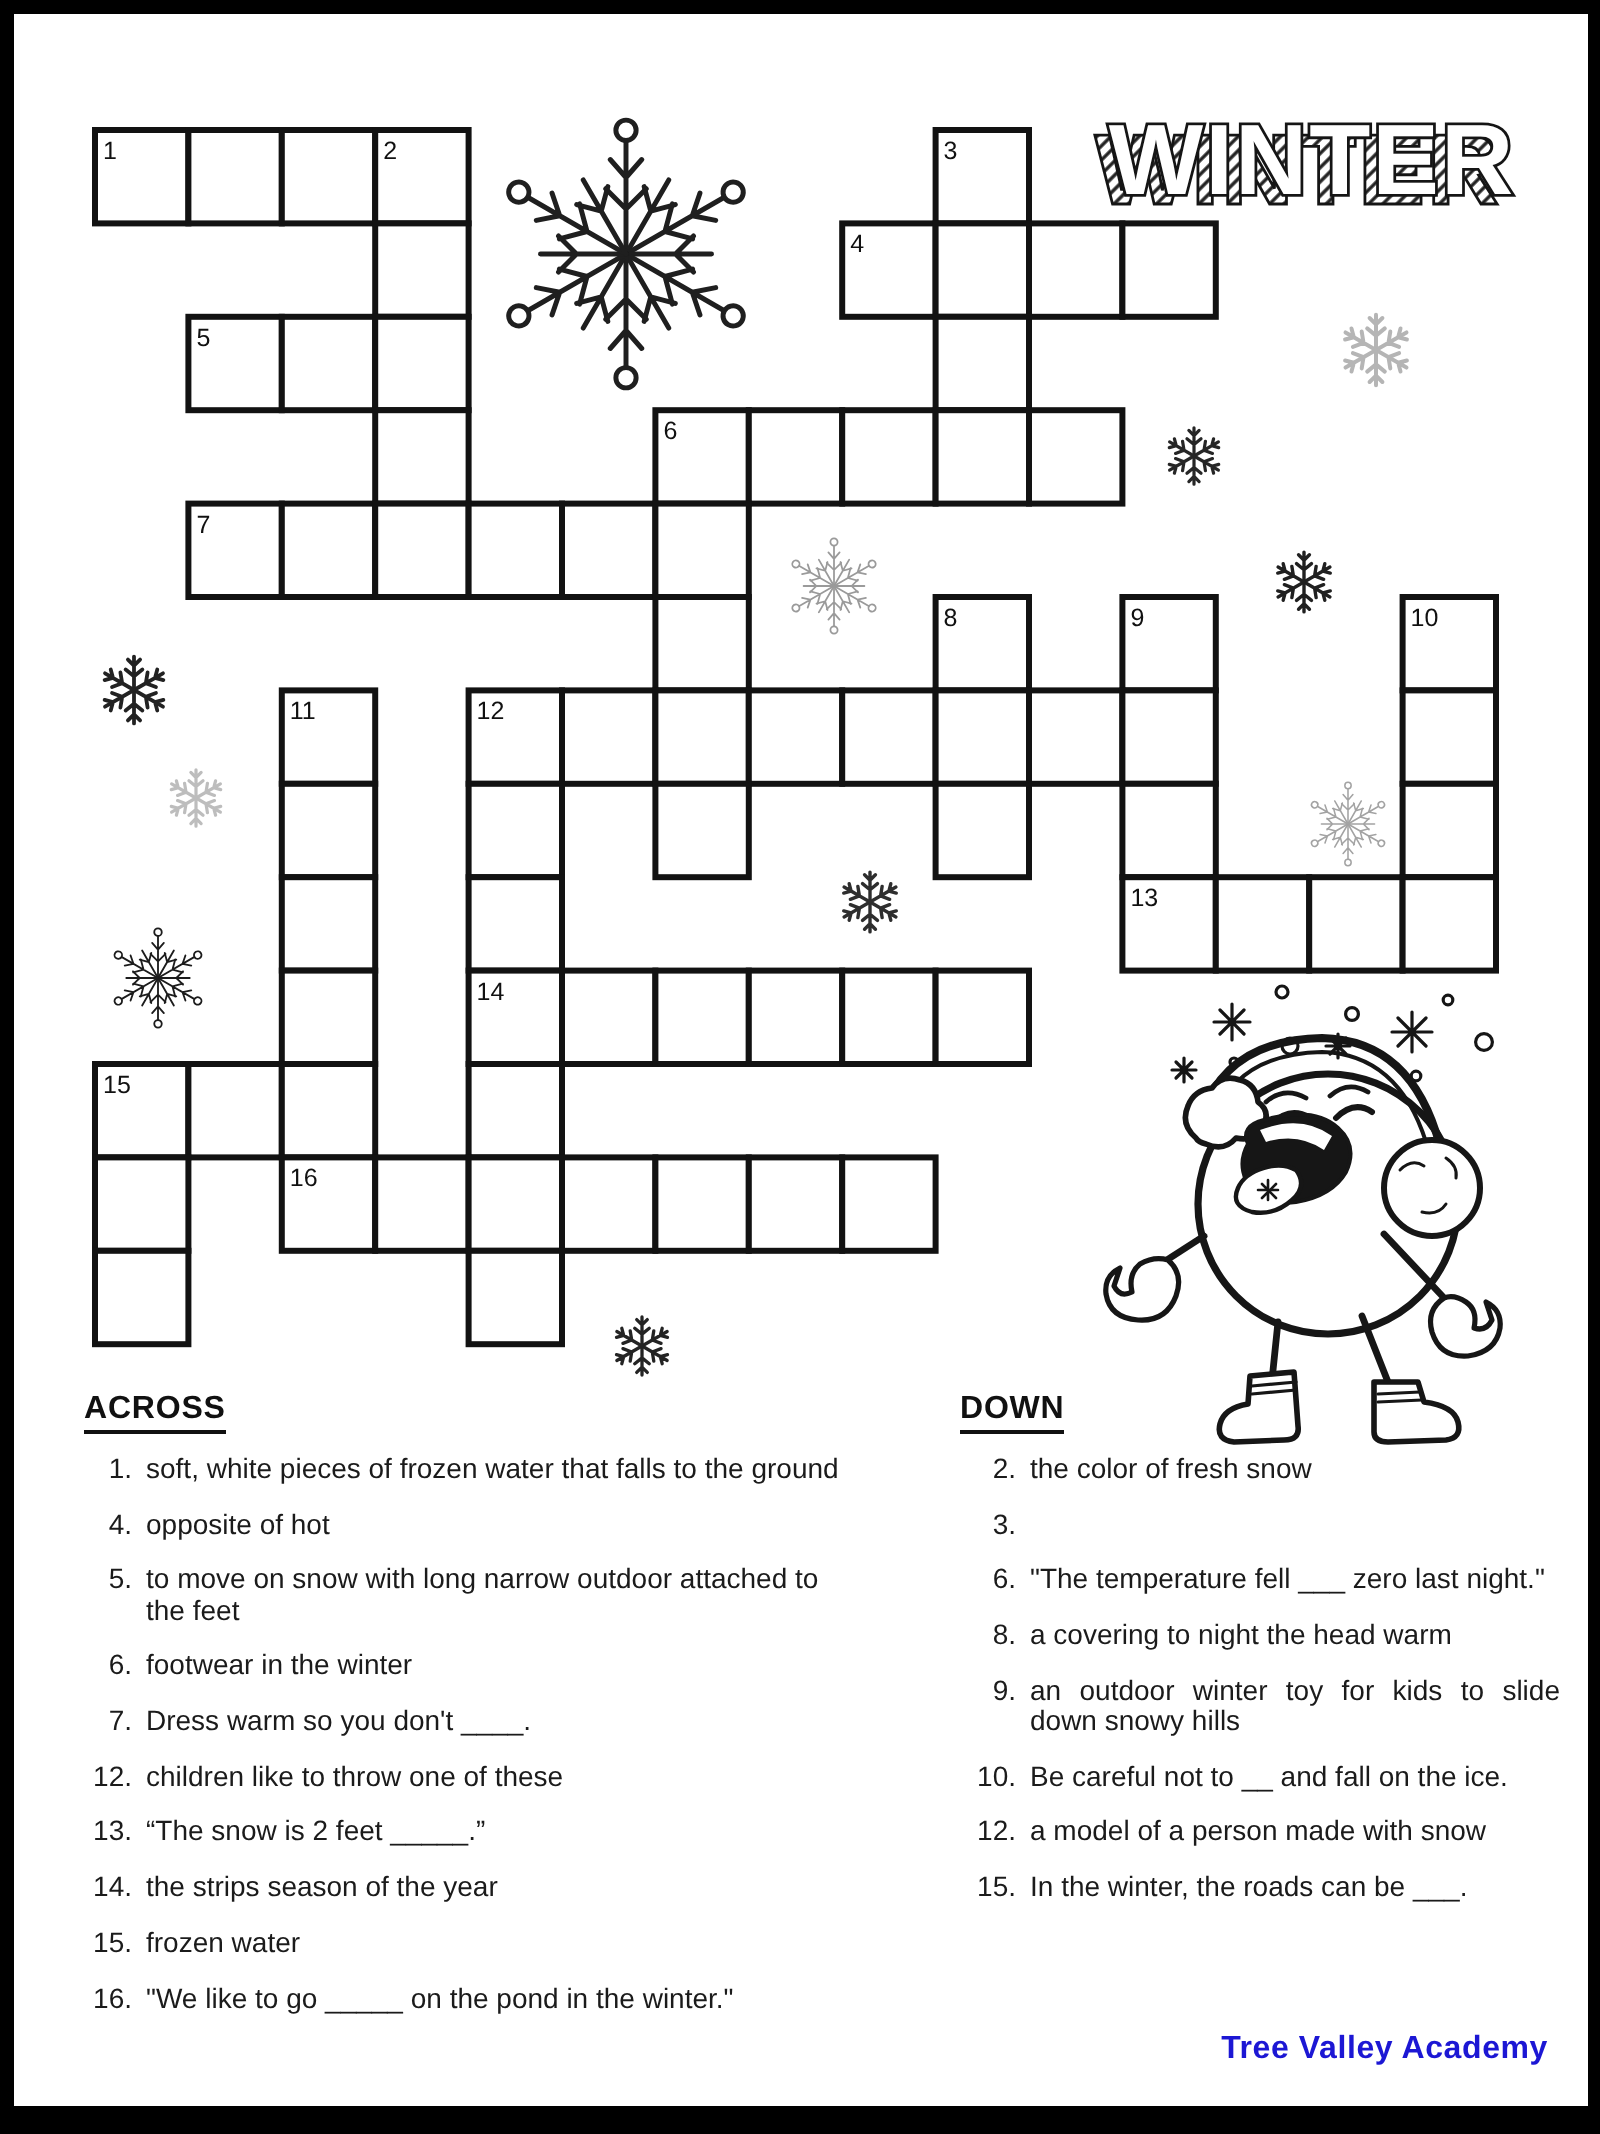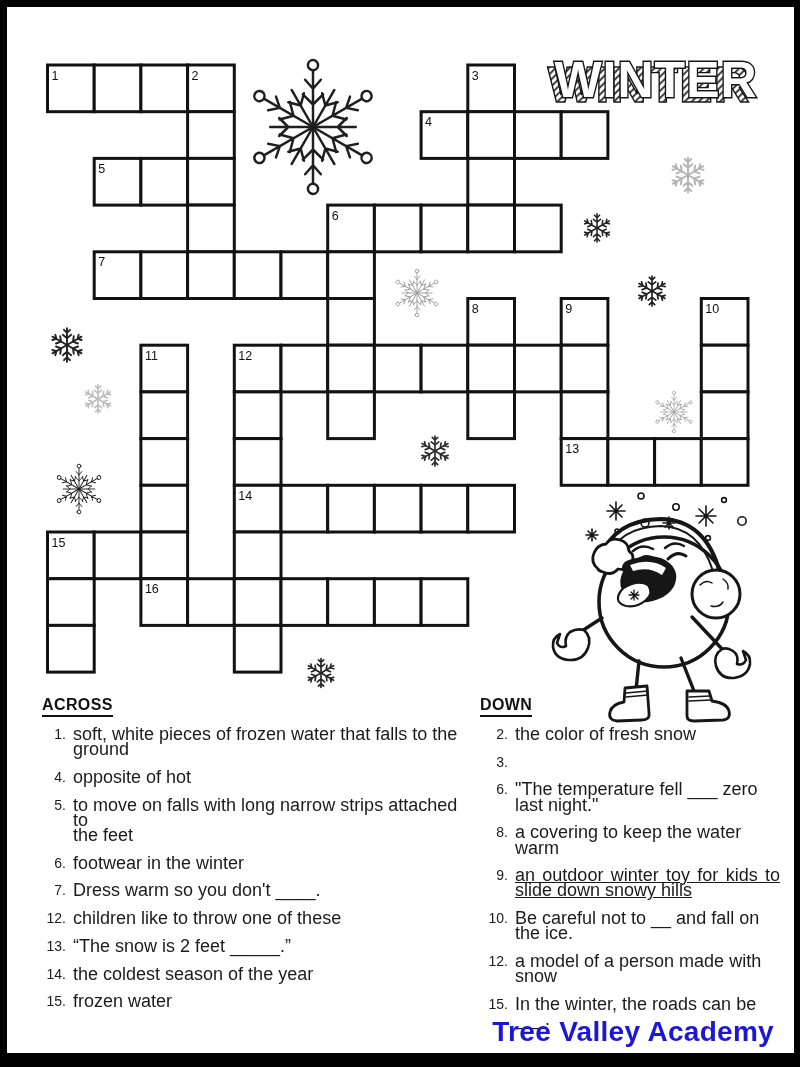--- a/index.html
+++ b/index.html
@@ -24,25 +24,25 @@
   #down-section   { left:478px; top:696px; width:302px; }
   .clue-heading {
     display:inline-block; margin:0 0 10px 2px; font-size:16px; font-weight:bold;
     letter-spacing:.4px; border-bottom:2.2px solid #111; padding-bottom:1px; color:#111;text-align:right;
   }
   ul.clues { list-style:none; margin:0; padding:0; }
   ul.clues li { display:flex; margin-bottom:12.5px; color:#1b1b1b; }
   .cnum { flex:none; text-align:right; padding-right:7px; font-size:14px; line-height:15.2px; }
   #across-section .cnum { width:26px; }
   #down-section .cnum { width:30px; }
-  .ctxt { font-size:18px; line-height:15.2px; white-space:pre-line; }
-  .ctxt.wide { white-space:normal; text-align:justify;text-decoration:underline; }
+  .ctxt { font-size:14px; line-height:15.2px; white-space:pre-line; }
+  .ctxt.wide { white-space:normal; text-align:justify; }
   #footer-brand {
     position:absolute; top:1016px; right:26px; z-index:10;
-    font-size:28px; font-weight:bold; letter-spacing:.3px;
+    font-size:16px; font-weight:bold; letter-spacing:.3px;
   }
 </style>
 </head>
 <body>
 
 <div id="page">
 
   <svg id="art" viewBox="0 0 800 1067">
     <defs>
       <pattern id="hatch" width="5" height="5" patternUnits="userSpaceOnUse" patternTransform="rotate(45)">
@@ -240,67 +240,71 @@
         <li>
           <span class="cnum">1.</span>
           <span class="ctxt">soft, white pieces of frozen water that falls to the ground</span>
         </li>
         <li>
           <span class="cnum">4.</span>
           <span class="ctxt">opposite of hot</span>
         </li>
         <li>
           <span class="cnum">5.</span>
-          <span class="ctxt">to move on falls with long narrow strips attached to
+          <span class="ctxt">to move on snow with long narrow outdoor attached to
 the feet</span>
         </li>
         <li>
           <span class="cnum">6.</span>
           <span class="ctxt">footwear in the winter</span>
         </li>
         <li>
           <span class="cnum">7.</span>
           <span class="ctxt">Dress warm so you don't ____.</span>
         </li>
         <li>
           <span class="cnum">12.</span>
           <span class="ctxt">children like to throw one of these</span>
         </li>
         <li>
           <span class="cnum">13.</span>
           <span class="ctxt">“The snow is 2 feet _____.”</span>
         </li>
         <li>
           <span class="cnum">14.</span>
-          <span class="ctxt">the coldest season of the year</span>
+          <span class="ctxt">the strips season of the year</span>
         </li>
         <li>
           <span class="cnum">15.</span>
           <span class="ctxt">frozen water</span>
+        </li>
+        <li>
+          <span class="cnum">16.</span>
+          <span class="ctxt">"We like to go _____ on the pond in the winter."</span>
         </li>
       </ul>
   </div>
 
   <div id="down-section" class="clue-section">
     <h2 class="clue-heading">DOWN</h2>
     <ul class="clues" id="down-list">
         <li>
           <span class="cnum">2.</span>
           <span class="ctxt">the color of fresh snow</span>
         </li>
         <li>
           <span class="cnum">3.</span>
         </li>
         <li>
           <span class="cnum">6.</span>
           <span class="ctxt">"The temperature fell ___ zero last night."</span>
         </li>
         <li>
           <span class="cnum">8.</span>
-          <span class="ctxt">a covering to keep the water warm</span>
+          <span class="ctxt">a covering to night the head warm</span>
         </li>
         <li>
           <span class="cnum">9.</span>
           <span class="ctxt wide">an outdoor winter toy for kids to slide down snowy hills</span>
         </li>
         <li>
           <span class="cnum">10.</span>
           <span class="ctxt">Be careful not to __ and fall on the ice.</span>
         </li>
         <li>

